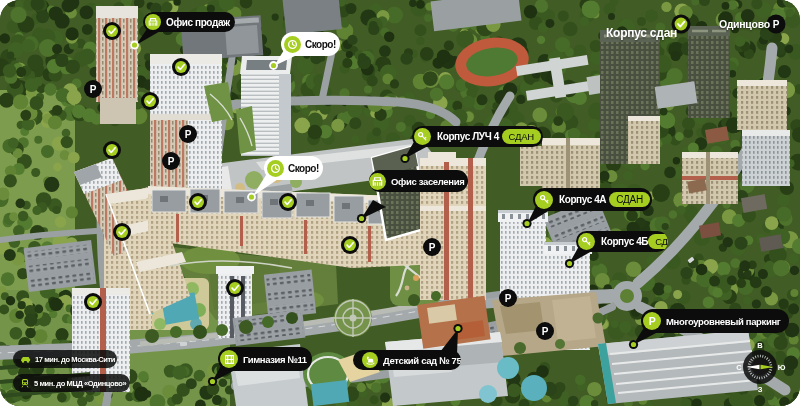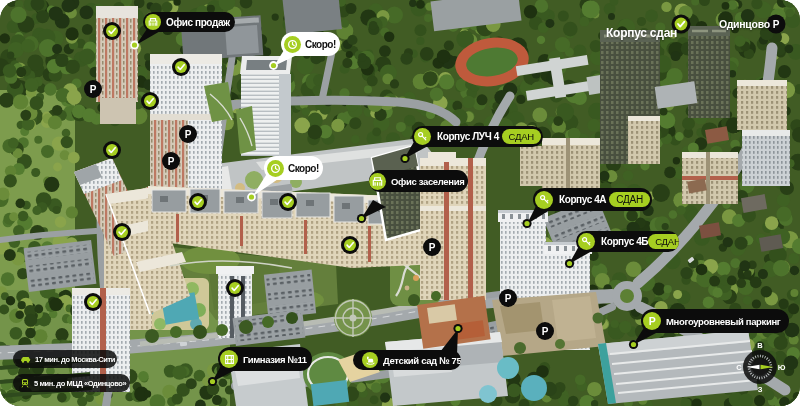--- a/index.html
+++ b/index.html
@@ -2162,21 +2162,21 @@
 <div class="pill" style="left:533px;top:188px;width:119px;height:23px;padding:2px;font-size:10px;letter-spacing:-.4px;justify-content:space-between">
 <span style="display:flex;align-items:center"><span class="gc" style="width:18px;height:18px;margin-right:6px">
           <svg width="11" height="11" viewBox="0 0 11 11">
             <circle cx="3.6" cy="3.6" r="2" stroke="#fff" stroke-width="1.2" fill="none"></circle>
             <path d="M5.2 5.2l3.6 3.6M7.6 7.6l1.2-1.2" stroke="#fff" stroke-width="1.2" fill="none" stroke-linecap="round"></path>
           </svg>
         </span>Корпус 4А</span>
       <span class="sdan" style="padding:2px 7px;font-size:10px;letter-spacing:-.2px">СДАН</span>
     </div>
 
-<div class="pill" style="left:576px;top:231px;width:103px;height:21px;padding:2px;font-size:10px;letter-spacing:-.4px;justify-content:space-between">
+<div class="pill" style="left:576px;top:231px;width:92px;height:21px;padding:2px;font-size:10px;letter-spacing:-.4px;justify-content:space-between">
 <span style="display:flex;align-items:center"><span class="gc" style="width:17px;height:17px;margin-right:6px">
           <svg width="11" height="11" viewBox="0 0 11 11">
             <circle cx="3.6" cy="3.6" r="2" stroke="#fff" stroke-width="1.2" fill="none"></circle>
             <path d="M5.2 5.2l3.6 3.6M7.6 7.6l1.2-1.2" stroke="#fff" stroke-width="1.2" fill="none" stroke-linecap="round"></path>
           </svg>
         </span>Корпус 4Б</span>
       <span class="sdan" style="padding:2px 7px;font-size:9.5px;letter-spacing:-.2px">СДАН</span>
     </div>
 
 <div class="pill" style="left:641px;top:309px;width:148px;height:24px;padding:2px 8px 2px 2px;font-size:9.5px;letter-spacing:-.35px">

